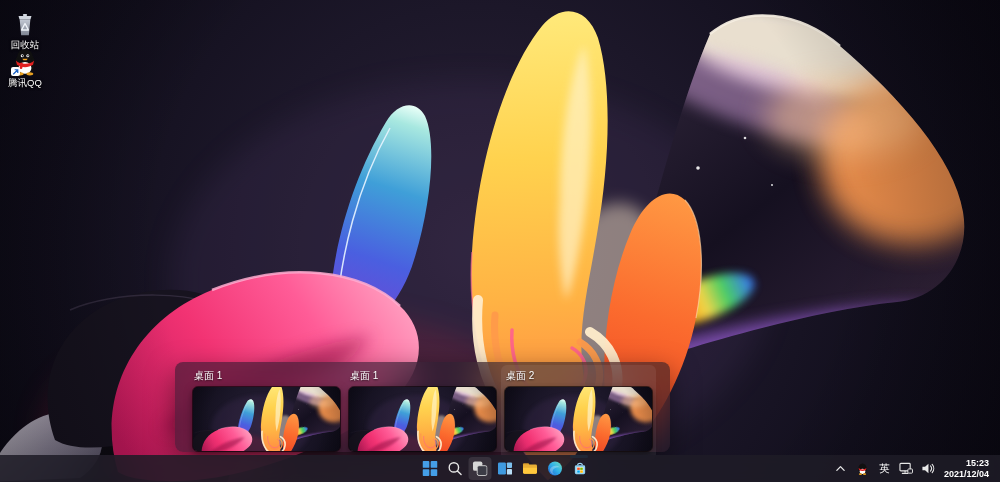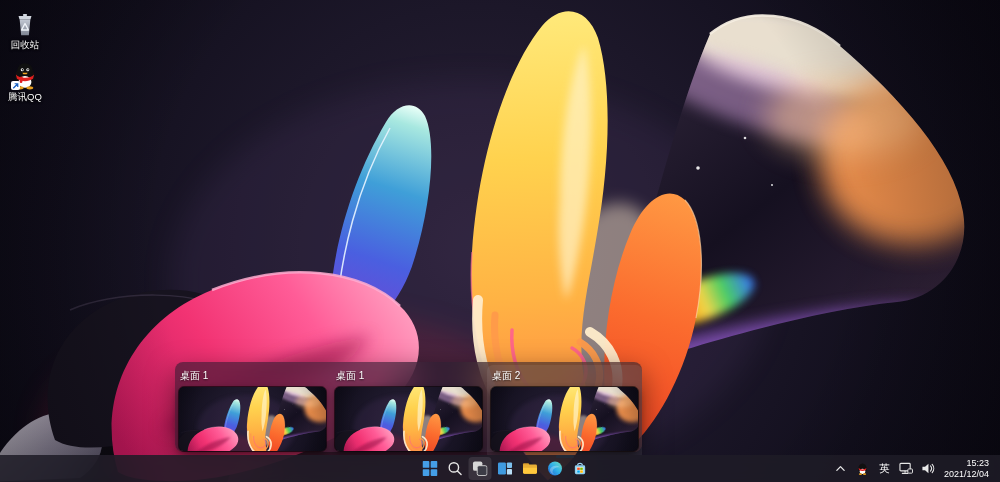--- a/index.html
+++ b/index.html
@@ -12,21 +12,21 @@
   .desktop-icon{position:absolute;left:2px;width:46px;text-align:center;cursor:default;}
   .desktop-icon .glyph{width:30px;height:30px;margin:0 auto;position:relative;}
   .desktop-icon .glyph svg{display:block;width:30px;height:30px;}
   .desktop-icon .label{margin-top:1px;font-size:9.5px;line-height:11px;color:#fff;
     text-shadow:0 1px 2px rgba(0,0,0,.95),0 0 3px rgba(0,0,0,.8);}
   .shortcut-badge{position:absolute;left:1px;bottom:0;width:9px;height:9px;background:#fff;
     border-radius:2px;display:flex;align-items:center;justify-content:center;}
 
   
   .tv-panel{position:absolute;left:175px;top:362px;height:90px;box-sizing:border-box;
-    display:flex;align-items:flex-start;padding:3px 0;gap:1px;
+    display:flex;align-items:flex-start;padding:3px 14px;gap:1px;
     background:rgba(34,28,44,.60);backdrop-filter:blur(22px) saturate(1.25);
     border-radius:8px;box-shadow:0 10px 28px rgba(0,0,0,.5);}
   .tv-group{position:relative;padding:2px 4px 9px;border-radius:6px;}
   .tv-group.active{background:rgba(255,255,255,.07);}
   .tv-label{font-size:10px;color:#fff;margin:2px 1px 4px;white-space:nowrap;
     text-shadow:0 1px 2px rgba(0,0,0,.7);}
   .tv-thumb{width:147px;height:64px;border-radius:5px;overflow:hidden;background:#14101e;
     outline:1px solid rgba(0,0,0,.55);box-shadow:0 3px 9px rgba(0,0,0,.5);}
   .tv-thumb svg{width:100%;height:100%;display:block;}
   .tv-indicator{position:absolute;left:50%;transform:translateX(-50%);bottom:2px;
@@ -41,21 +41,21 @@
   .tb-center{position:absolute;left:calc(50% + 5px);top:0;transform:translateX(-50%);
     height:100%;display:flex;align-items:center;gap:2px;}
   .tb-btn{width:23px;height:23px;border-radius:4px;display:flex;align-items:center;justify-content:center;}
   .tb-btn.active{background:rgba(255,255,255,.10);}
   .tb-btn svg{display:block;}
   .tb-tray{position:absolute;right:0;top:0;height:100%;display:flex;align-items:center;
     gap:3px;padding-right:8px;}
   .tray-item{height:21px;min-width:15px;display:flex;align-items:center;justify-content:center;
     border-radius:4px;padding:0 2px;}
   .ime{color:#fff;font-size:10.5px;line-height:21px;}
-  .clock{color:#fff;font-size:9px;line-height:10.5px;text-align:right;padding:0 3px;}
+  .clock{color:#fff;font-size:9px;line-height:10.5px;text-align:right;padding:0 3px;font-weight:bold;}
 </style>
 </head>
 <body>
 
 <div class="screen">
 
   <svg width="0" height="0" style="position:absolute" aria-hidden="true">
     <defs>
       <radialGradient id="bgG" gradientUnits="userSpaceOnUse" cx="480" cy="250" r="580">
         <stop offset="0" stop-color="#2b2238"></stop>
@@ -191,21 +191,21 @@
       <svg viewBox="0 0 28 28">
         <path d="M8,7.5 L20,7.5 L19.2,10.5 L8.8,10.5 Z" fill="#d2d7e0"></path>
         <rect x="12" y="5.5" width="4" height="2" rx="1" fill="#d2d7e0"></rect>
         <path d="M9,10.5 L19,10.5 L17.6,25.5 L10.4,25.5 Z" fill="url(#binG)"></path>
         <polygon points="14,14.5 17.2,20.5 10.8,20.5" fill="none" stroke="#eef2f8" stroke-width="1.3" stroke-linejoin="round"></polygon>
       </svg>
     </div>
     <div class="label">回收站</div>
   </div>
 
-  <div class="desktop-icon" style="top:60px">
+  <div class="desktop-icon" style="top:46px">
     <div class="glyph">
       <svg viewBox="0 0 28 28">
         <ellipse cx="14" cy="16" rx="9" ry="11" fill="#101010"></ellipse>
         <ellipse cx="14" cy="9.5" rx="7" ry="6.5" fill="#101010"></ellipse>
         <ellipse cx="14" cy="20.5" rx="6" ry="5.5" fill="#ffffff"></ellipse>
         <circle cx="11.4" cy="9" r="1.4" fill="#fff"></circle>
           <circle cx="16.6" cy="9" r="1.4" fill="#fff"></circle>
         <circle cx="11.6" cy="9.2" r=".7" fill="#000"></circle>
           <circle cx="16.8" cy="9.2" r=".7" fill="#000"></circle>
         <path d="M11.5,11.8 h5 l-1,1.4 h-3 Z" fill="#f5a623"></path>

